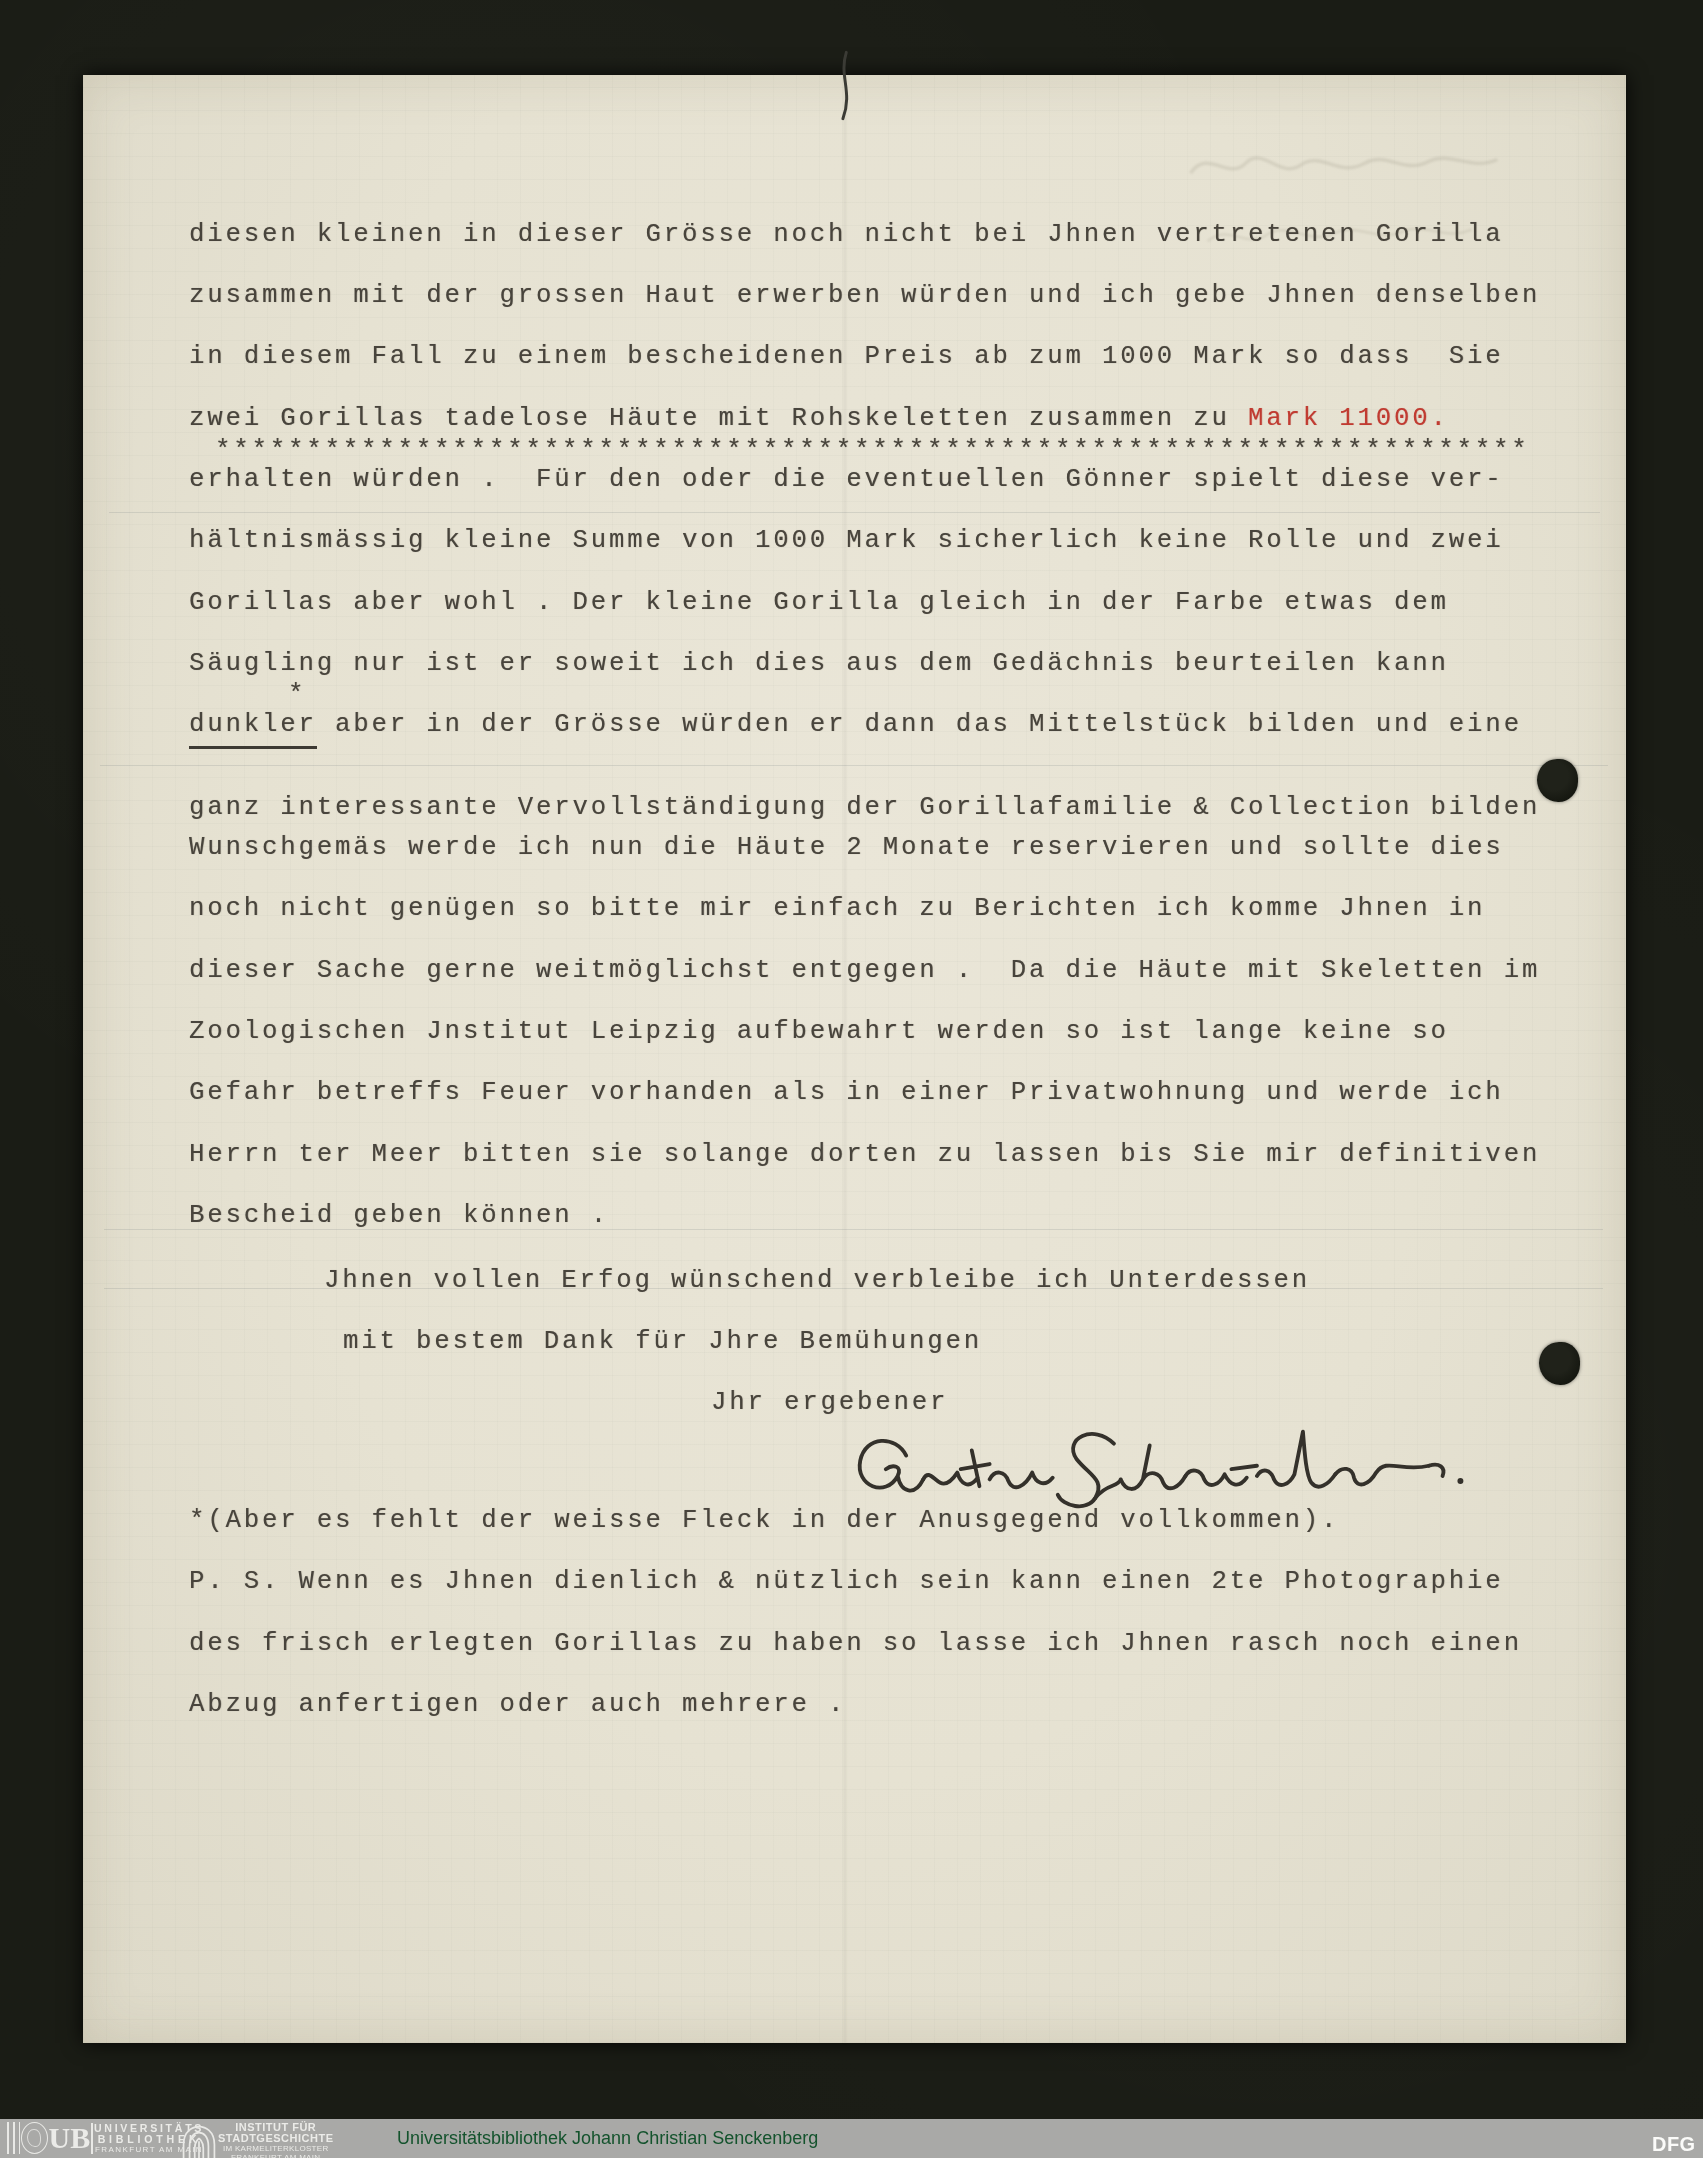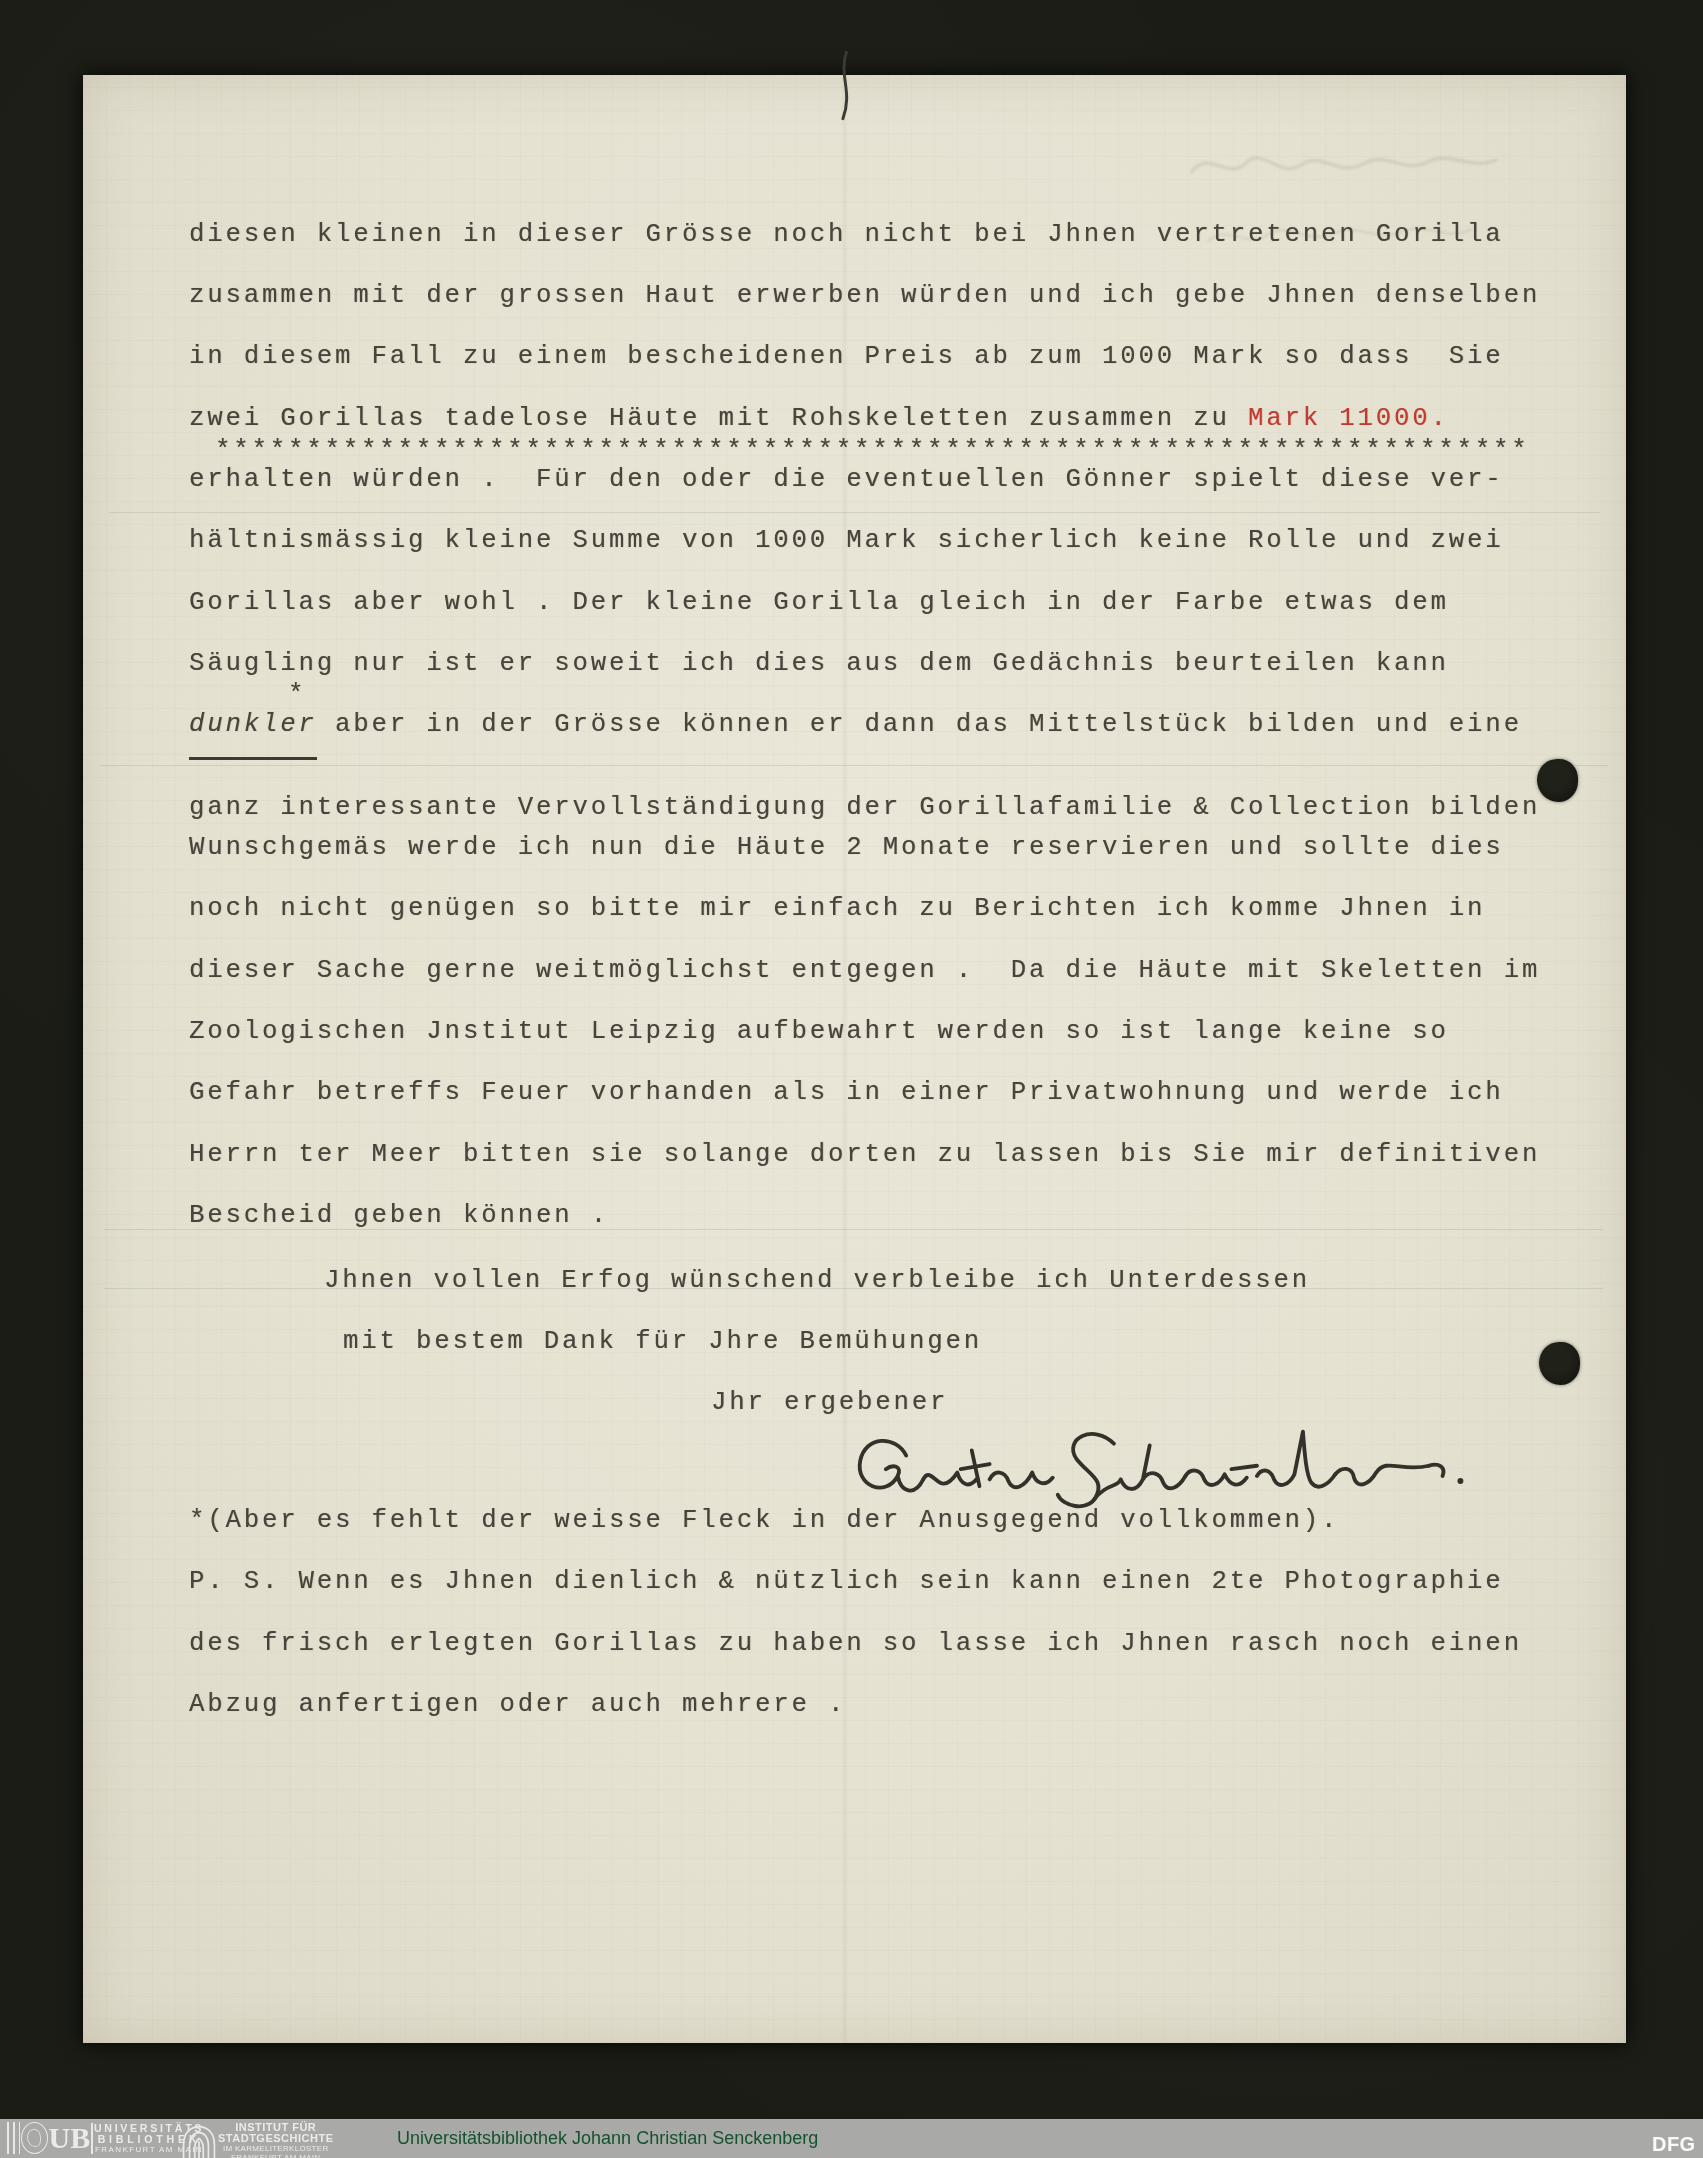--- a/index.html
+++ b/index.html
@@ -12,21 +12,21 @@
   #paper{position:absolute;left:83px;top:75px;width:1543px;height:1968px;
     background:
       repeating-linear-gradient(0deg, rgba(130,140,128,0.05) 0 0.9px, transparent 0.9px 23px),
       repeating-linear-gradient(90deg, rgba(130,140,128,0.045) 0 0.9px, transparent 0.9px 23px),
       radial-gradient(ellipse at 50% 40%, #eae6d8 0%, #e6e2d2 55%, #ddd9c8 100%);
     box-shadow:0 0 19px rgba(0,0,0,0.85), inset 0 0 51px rgba(120,110,80,0.18);}
   .tl{position:absolute;font-family:"Liberation Mono","DejaVu Sans Mono",monospace;
       font-size:25.6px;letter-spacing:2.9px;color:#48443c;white-space:pre;
       text-shadow:0.4px 0.4px 0.7px rgba(70,64,55,0.45);}
   .red{color:#c13b31;text-shadow:0.4px 0.4px 0.7px rgba(160,45,38,0.4);}
-  .ul{border-bottom:3.4px solid #3d3a33;padding-bottom:18px;font-style:italic;}
+  .ul{border-bottom:3.4px solid #3d3a33;padding-bottom:7px;}
   .hline{position:absolute;height:0.9px;background:rgba(95,105,110,0.16);}
   .crease{position:absolute;top:0;width:1.7px;height:1968px;background:rgba(105,112,100,0.10);filter:blur(0.9px);}
   .hole{position:absolute;width:41px;height:43px;border-radius:52% 48% 50% 55%;
     background:radial-gradient(circle at 42% 40%, #20221a 40%, #0d0f09 100%);
     box-shadow:0 0 3.4px rgba(0,0,0,0.5);}
   .ghost{position:absolute;opacity:0.16;filter:blur(1.1px);}
   
   #footer{position:absolute;left:0;top:2119px;width:1704px;height:39px;background:#a9a9a7;}
   .flogo{position:absolute;display:flex;align-items:center;gap:1px;color:#ebebe8;}
   .vlines{width:12.8px;height:32px;background:repeating-linear-gradient(90deg,#e9e9e6 0,#e9e9e6 1.7px,transparent 1.7px,transparent 6px);}
@@ -68,21 +68,21 @@
     <div class="tl" style="left:106px;top:145px;">diesen kleinen in dieser Grösse noch nicht bei Jhnen vertretenen Gorilla</div>
     <div class="tl" style="left:106px;top:206px;">zusammen mit der grossen Haut erwerben würden und ich gebe Jhnen denselben</div>
     <div class="tl" style="left:106px;top:267px;">in diesem Fall zu einem bescheidenen Preis ab zum 1000 Mark so dass  Sie</div>
     <div class="tl" style="left:106px;top:329px;"><span>zwei Gorillas tadelose Häute mit Rohskeletten zusammen zu </span><span class="red">Mark 11000.</span></div>
     <div class="tl" style="left:132px;top:361px;">************************************************************************</div>
     <div class="tl" style="left:106px;top:390px;">erhalten würden .  Für den oder die eventuellen Gönner spielt diese ver-</div>
     <div class="tl" style="left:106px;top:451px;">hältnismässig kleine Summe von 1000 Mark sicherlich keine Rolle und zwei</div>
     <div class="tl" style="left:106px;top:513px;">Gorillas aber wohl . Der kleine Gorilla gleich in der Farbe etwas dem</div>
     <div class="tl" style="left:106px;top:574px;">Säugling nur ist er soweit ich dies aus dem Gedächnis beurteilen kann</div>
     <div class="tl" style="left:205px;top:605px;">*</div>
-    <div class="tl" style="left:106px;top:635px;"><span class="ul">dunkler</span><span> aber in der Grösse können er dann das Mittelstück bilden und eine</span></div>
+    <div class="tl" style="left:106px;top:635px;"><span class="ul">dunkler</span><span> aber in der Grösse würden er dann das Mittelstück bilden und eine</span></div>
     <div class="tl" style="left:106px;top:718px;">ganz interessante Vervollständigung der Gorillafamilie &amp; Collection bilden</div>
     <div class="tl" style="left:106px;top:758px;">Wunschgemäs werde ich nun die Häute 2 Monate reservieren und sollte dies</div>
     <div class="tl" style="left:106px;top:819px;">noch nicht genügen so bitte mir einfach zu Berichten ich komme Jhnen in</div>
     <div class="tl" style="left:106px;top:881px;">dieser Sache gerne weitmöglichst entgegen .  Da die Häute mit Skeletten im</div>
     <div class="tl" style="left:106px;top:942px;">Zoologischen Jnstitut Leipzig aufbewahrt werden so ist lange keine so</div>
     <div class="tl" style="left:106px;top:1003px;">Gefahr betreffs Feuer vorhanden als in einer Privatwohnung und werde ich</div>
     <div class="tl" style="left:106px;top:1065px;font-family:Liberation Mono, monospace;">Herrn ter Meer bitten sie solange dorten zu lassen bis Sie mir definitiven</div>
     <div class="tl" style="left:106px;top:1126px;">Bescheid geben können .</div>
 
     <div class="tl" style="left:241px;top:1191px;">Jhnen vollen Erfog wünschend verbleibe ich Unterdessen</div>

